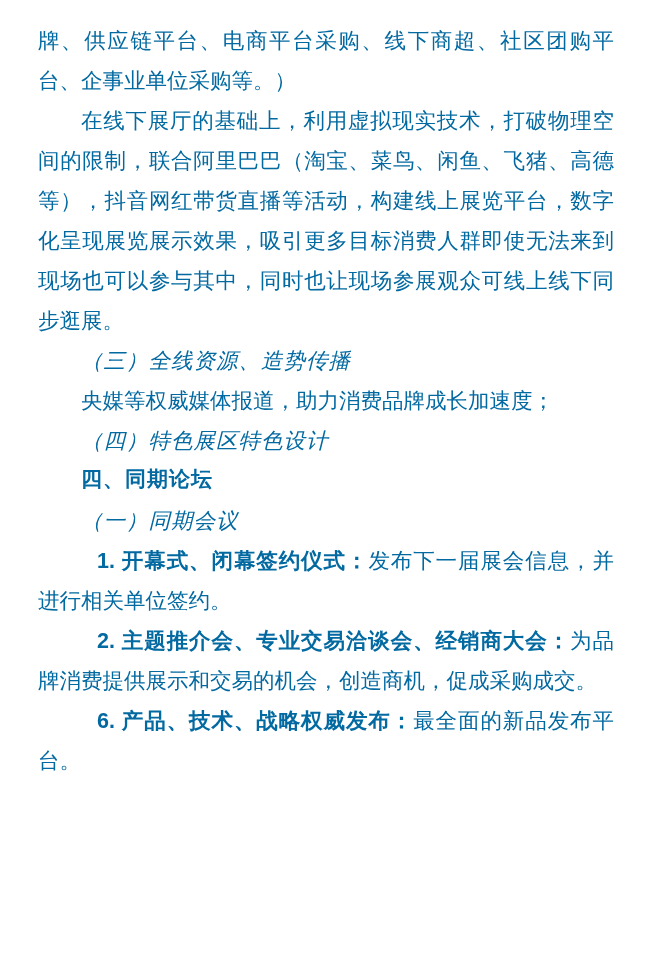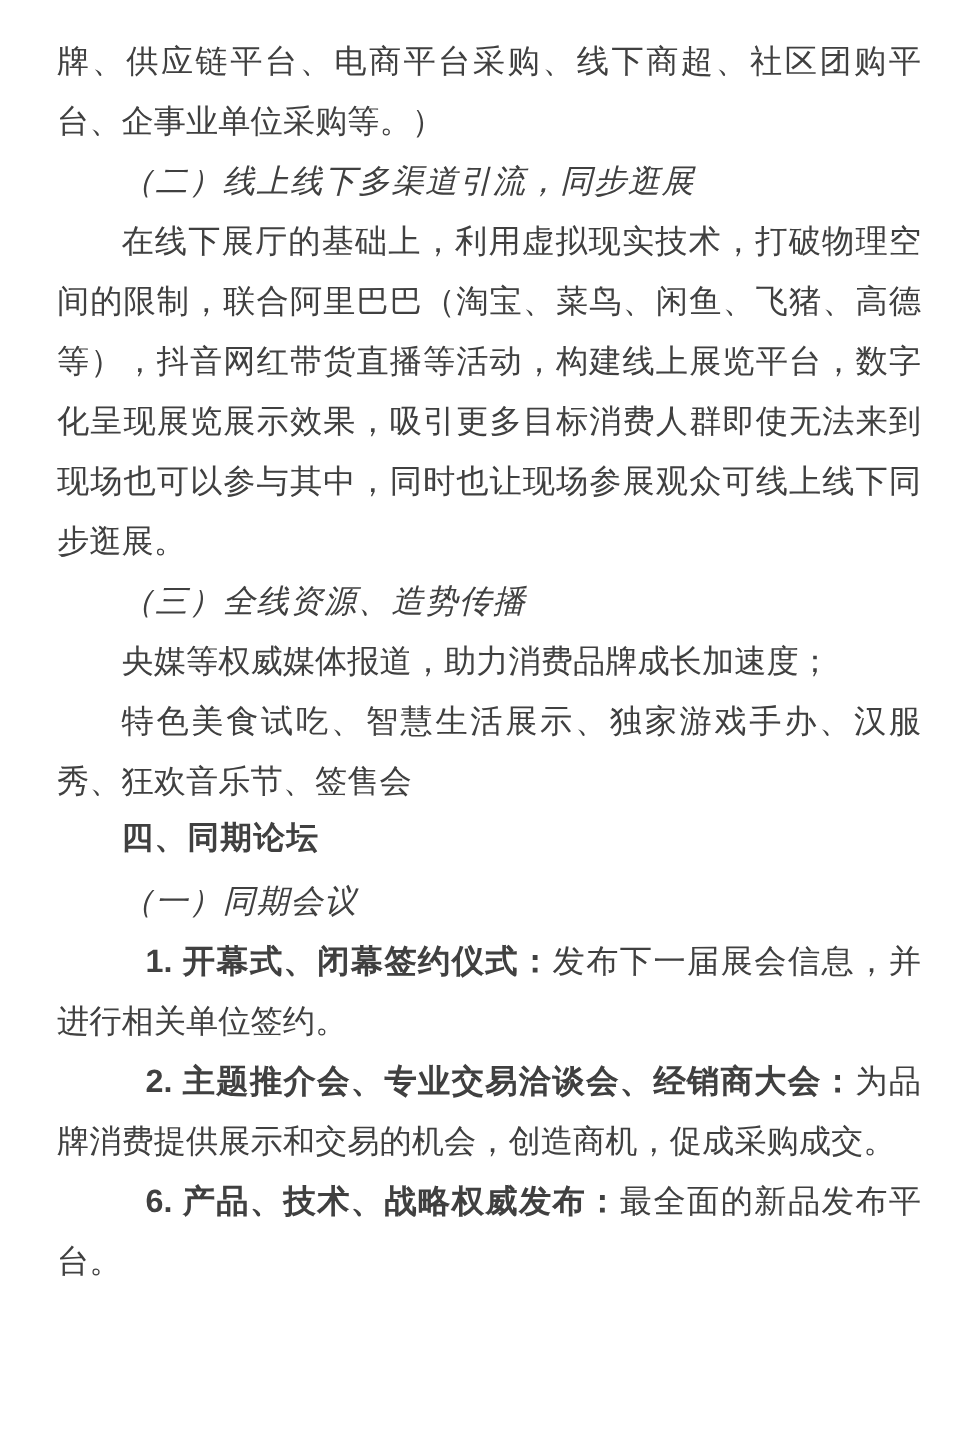--- a/index.html
+++ b/index.html
@@ -14,21 +14,21 @@
     box-sizing: border-box;
     background: #ffffff;
     padding: 21px 34px 0 38px;
     overflow: hidden;
   }
   .doc-p {
     margin: 0;
     font-family: "Liberation Serif", "DejaVu Serif", serif;
     font-size: 21.5px;
     line-height: 40px;
-    color: #404040;
+    color: #0369a1;
     text-align: justify;
     text-justify: inter-ideograph;
     text-indent: 43px;
     word-break: break-all;
   }
   .doc-p.noindent {
     text-indent: 0;
   }
   .doc-p.kai {
     font-style: italic;
@@ -47,30 +47,29 @@
     margin-left: 16px;
   }
 </style>
 </head>
 <body>
 
 <div class="page">
 
   <p class="doc-p noindent">牌、供应链平台、电商平台采购、线下商超、社区团购平台、企事业单位采购等。）</p>
 
-  <p class="doc-p kai">（二）线上线下多渠道引流，同步逛展</p>
 
   <p class="doc-p">在线下展厅的基础上，利用虚拟现实技术，打破物理空间的限制，联合阿里巴巴（淘宝、菜鸟、闲鱼、飞猪、高德等），抖音网红带货直播等活动，构建线上展览平台，数字化呈现展览展示效果，吸引更多目标消费人群即使无法来到现场也可以参与其中，同时也让现场参展观众可线上线下同步逛展。</p>
 
   <p class="doc-p kai">（三）全线资源、造势传播</p>
 
   <p class="doc-p">央媒等权威媒体报道，助力消费品牌成长加速度；</p>
 
+  <p class="doc-p kai">（四）特色展区特色设计</p>
 
-  <p class="doc-p">特色美食试吃、智慧生活展示、独家游戏手办、汉服秀、狂欢音乐节、签售会</p>
 
   <p class="doc-p hei">四、同期论坛</p>
 
   <p class="doc-p kai">（一）同期会议</p>
 
   <p class="doc-p"><span class="lead">1. 开幕式、闭幕签约仪式：</span><span>发布下一届展会信息，并进行相关单位签约。</span></p>
 
   <p class="doc-p"><span class="lead">2. 主题推介会、专业交易洽谈会、经销商大会：</span><span>为品牌消费提供展示和交易的机会，创造商机，促成采购成交。</span></p>
 
   <p class="doc-p"><span class="lead">6. 产品、技术、战略权威发布：</span><span>最全面的新品发布平台。</span></p>

